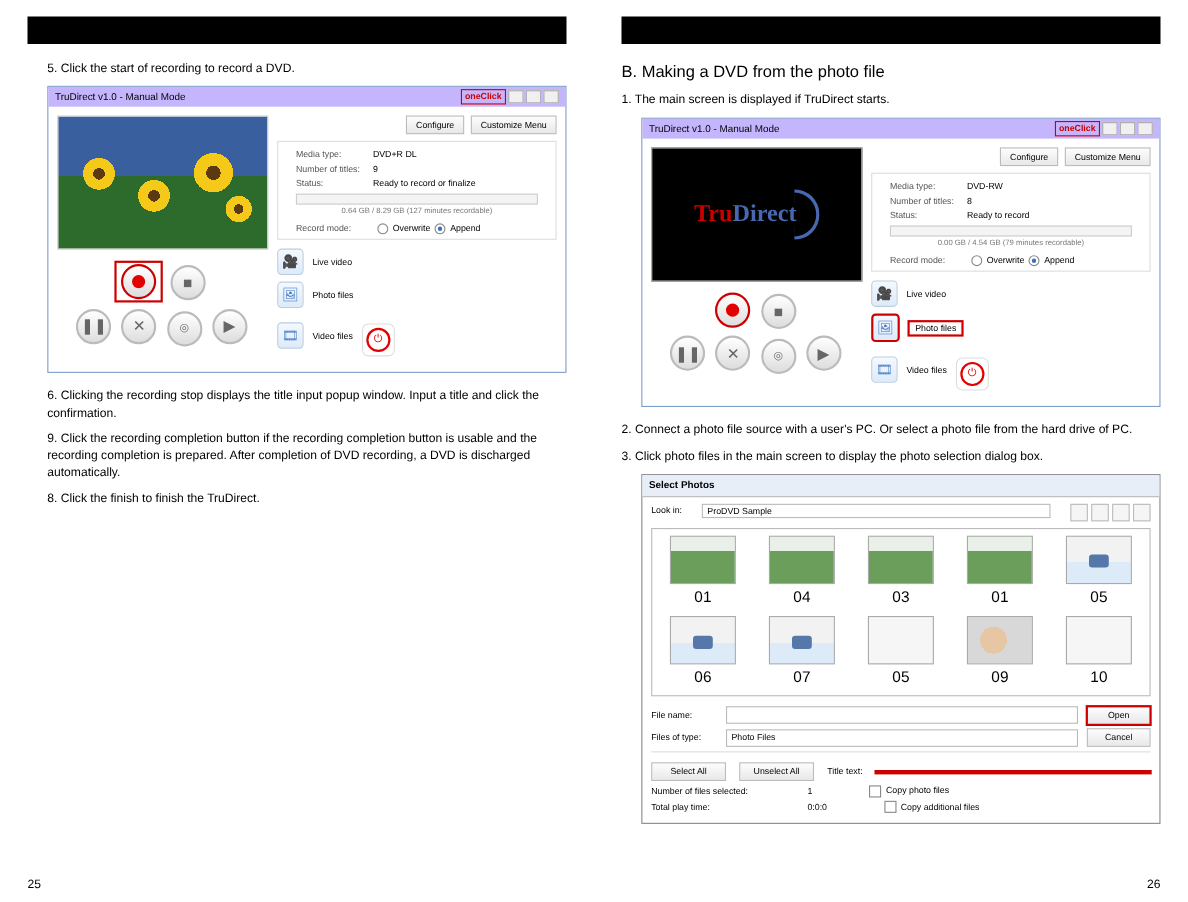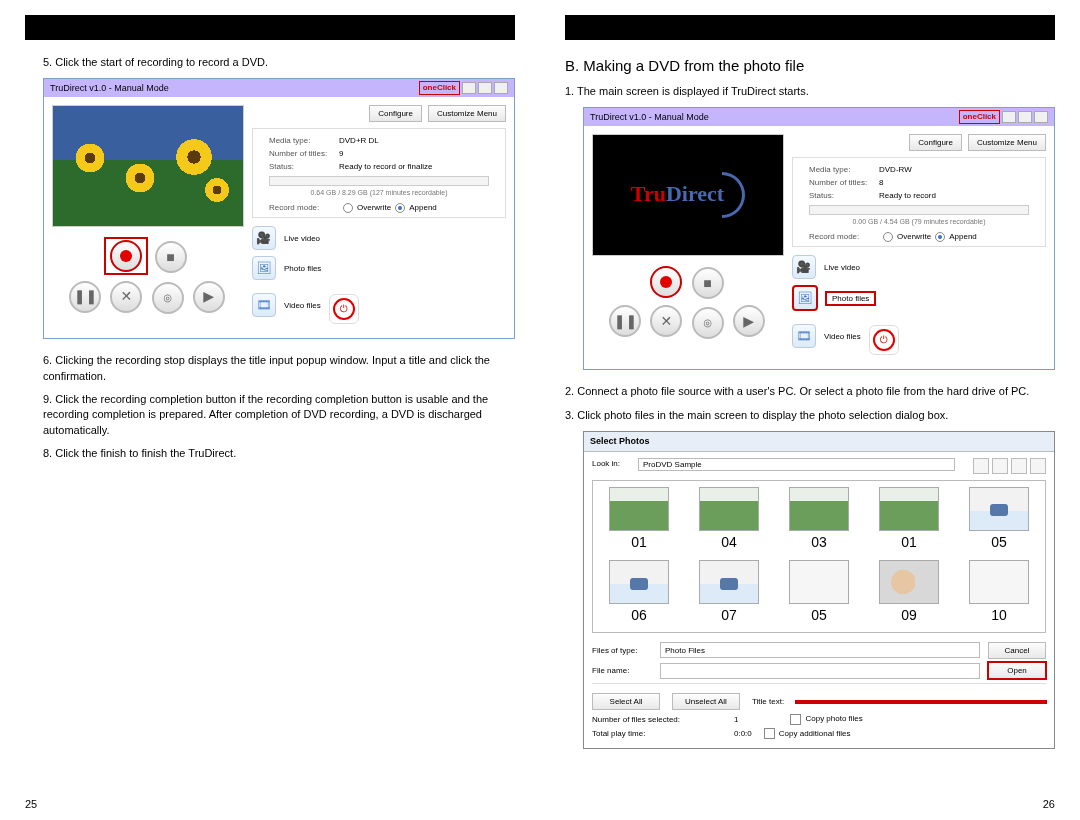--- a/index.html
+++ b/index.html
@@ -327,47 +327,47 @@
             <div class="thumb-img ti-people"></div>
             <div class="thumb-cap">09</div>
           </div>
         <div class="thumb">
             <div class="thumb-img ti-snow"></div>
             <div class="thumb-cap">10</div>
           </div>
       </div>
       <div class="dlg-fields">
         <div class="dlg-frow">
+          <label>File name:</label>
+          <div class="fld"></div>
+          <div class="obtn red-outline">Open</div>
+        </div>
+        <div class="dlg-frow">
           <label>Files of type:</label>
           <div class="fld">
               <span>Photo Files</span>
             </div>
           <div class="obtn">Cancel</div>
-        </div>
-        <div class="dlg-frow">
-          <label>File name:</label>
-          <div class="fld"></div>
-          <div class="obtn red-outline">Open</div>
         </div>
         <div class="dlg-bot">
           <div class="row">
             <div class="obtn" style="width:66px;">Select All</div>
             <div class="obtn" style="width:66px;">Unselect All</div>
             <span>Title text:</span>
             <div class="fld red-outline" style="flex:1;"></div>
           </div>
           <div class="row">
             <span style="width:130px;"><span>Number of files selected:</span></span>
             <span>1</span>
             <span style="margin-left:40px;"><span class="chk"></span><span>Copy photo files</span></span>
           </div>
           <div class="row">
             <span style="width:130px;"><span>Total play time:</span></span>
             <span>0:0:0</span>
-            <span style="text-align:right;"><span class="chk"></span><span>Copy additional files</span></span>
+            <span style="margin-left:40px;text-align:right;"><span class="chk"></span><span>Copy additional files</span></span>
           </div>
         </div>
       </div>
     </div>
 
     <div class="pgnum r">26</div>
   </div>
 </div>
 
 </body></html>

